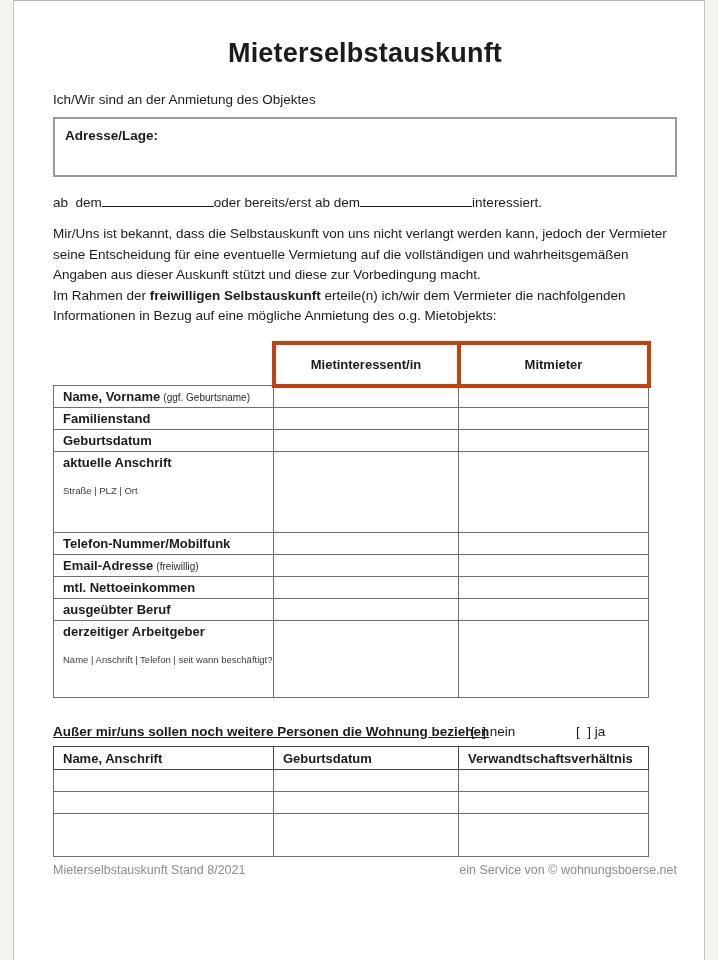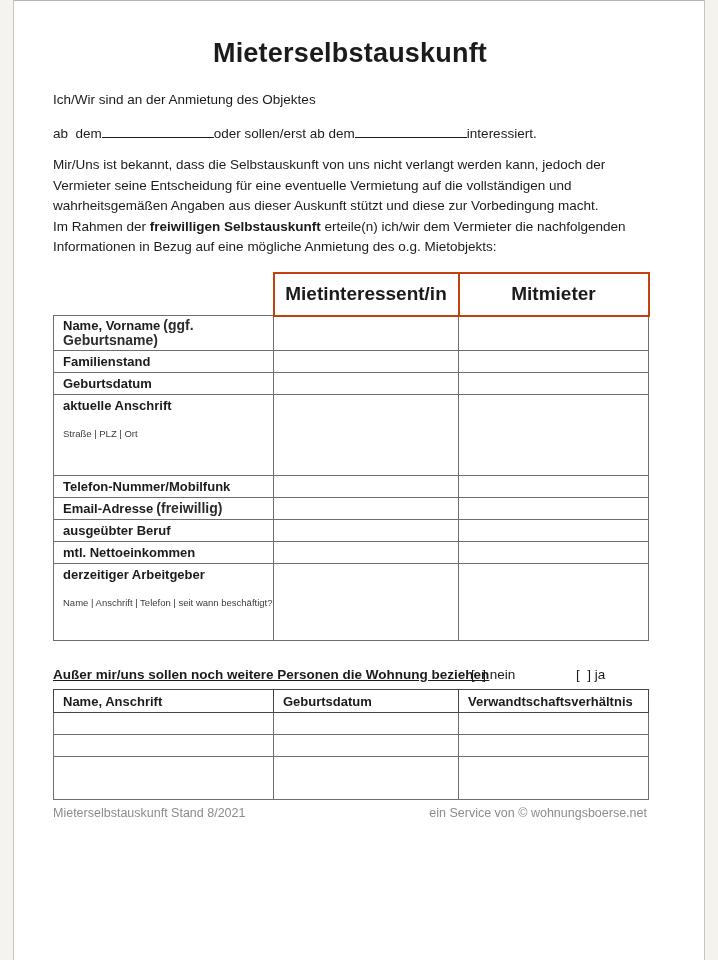--- a/index.html
+++ b/index.html
@@ -11,21 +11,21 @@
     overflow: hidden;
   }
   .page {
     width: 692px; height: 960px;
     margin: 0 auto;
     background: #ffffff;
     border-left: 1px solid #c9c6bf;
     border-right: 1px solid #c9c6bf;
     border-top: 1px solid #b9b6af;
   }
-  .content { padding: 0 57px 0 39px; }
+  .content { padding: 0 27px 0 39px; }
 
   .title {
     margin-top: 38px;
     text-align: center;
     font-size: 27px;
     font-weight: bold;
     line-height: 28px;
     letter-spacing: 0.2px;
   }
   .intro { margin-top: 25px; font-size: 13.5px; line-height: 16px; }
@@ -47,37 +47,37 @@
 
   .para { margin-top: 13px; font-size: 13.5px; line-height: 20.5px; }
   .para.second { margin-top: 0; }
   .para strong { font-weight: bold; }
 
   table { border-collapse: collapse; table-layout: fixed; }
 
   .main-table { margin-top: 14px; width: 595px; }
   .main-table td, .main-table th { border: 1px solid #6e6e6e; }
   .main-table .head th {
-    border: 2px solid #c2410c;
+    border: 4px solid #c2410c;
     height: 43px;
-    font-size: 19px;
+    font-size: 13px;
     font-weight: bold;
     text-align: center;
     vertical-align: middle;
   }
   .main-table .nob { border: none; }
   .main-table .lbl {
     padding: 2px 0 2px 9px;
     vertical-align: middle;
     font-size: 13px;
     font-weight: bold;
     line-height: 15px;
   }
   .main-table tr.tall .lbl { vertical-align: top; padding-top: 3px; }
-  .note { font-size: 14px; font-weight: bold; color: #2c2c2c; margin-left: 3px; }
+  .note { font-size: 10px; font-weight: normal; color: #2c2c2c; margin-left: 3px; }
   .sub { font-size: 9.5px; font-weight: normal; color: #3c3c3c; line-height: 12px; margin-top: 15px; }
   tr.rh-s  td { height: 22px; }
   tr.rh-anschrift   td { height: 81px; }
   tr.rh-arbeitgeber td { height: 77px; }
   tr.rh-vermieter   td { height: 76px; }
 
   .persons-head {
     position: relative;
     margin-top: 26px;
     height: 17px;
@@ -114,22 +114,25 @@
 </head>
 <body>
 
 <div class="page">
   <div class="content">
 
     <h1 class="title">Mieterselbstauskunft</h1>
 
     <p class="intro">Ich/Wir sind an der Anmietung des Objektes</p>
 
-
-    <p class="date-line"><span>ab  dem</span><span class="blank"></span><span>oder sollen/erst ab dem</span><span class="blank"></span><span>interessiert.</span></p>
+    <div class="address-box">
+      <span class="address-label">Adresse/Lage:</span>
+    </div>
+
+    <p class="date-line"><span>ab  dem</span><span class="blank"></span><span>oder bereits/erst ab dem</span><span class="blank"></span><span>interessiert.</span></p>
 
     <p class="para">Mir/Uns ist bekannt, dass die Selbstauskunft von uns nicht verlangt werden kann, jedoch der Vermieter seine Entscheidung für eine eventuelle Vermietung auf die vollständigen und wahrheitsgemäßen Angaben aus dieser Auskunft stützt und diese zur Vorbedingung macht.</p>
 
     <p class="para second"><span>Im Rahmen der </span><strong>freiwilligen Selbstauskunft</strong><span> erteile(n) ich/wir dem Vermieter die nachfolgenden Informationen in Bezug auf eine mögliche Anmietung des o.g. Mietobjekts:</span></p>
 
     <table class="main-table">
       <colgroup>
           <col style="width:220px">
           <col style="width:185px">
           <col style="width:190px">
@@ -164,26 +167,26 @@
         <td class="lbl"><span>Telefon-Nummer/Mobilfunk</span></td>
         <td></td>
         <td></td>
       </tr>
       <tr class="rh-s">
         <td class="lbl"><span>Email-Adresse</span><span class="note">(freiwillig)</span></td>
         <td></td>
         <td></td>
       </tr>
       <tr class="rh-s">
+        <td class="lbl"><span>mtl. Nettoeinkommen</span></td>
+        <td></td>
+        <td></td>
+      </tr>
+      <tr class="rh-s">
         <td class="lbl"><span>ausgeübter Beruf</span></td>
-        <td></td>
-        <td></td>
-      </tr>
-      <tr class="rh-s">
-        <td class="lbl"><span>mtl. Nettoeinkommen</span></td>
         <td></td>
         <td></td>
       </tr>
       <tr class="rh-arbeitgeber tall">
         <td class="lbl"><span>derzeitiger Arbeitgeber</span><div class="sub">Name | Anschrift | Telefon | seit wann beschäftigt?</div></td>
         <td></td>
         <td></td>
       </tr>
     </tbody>
       </table>

